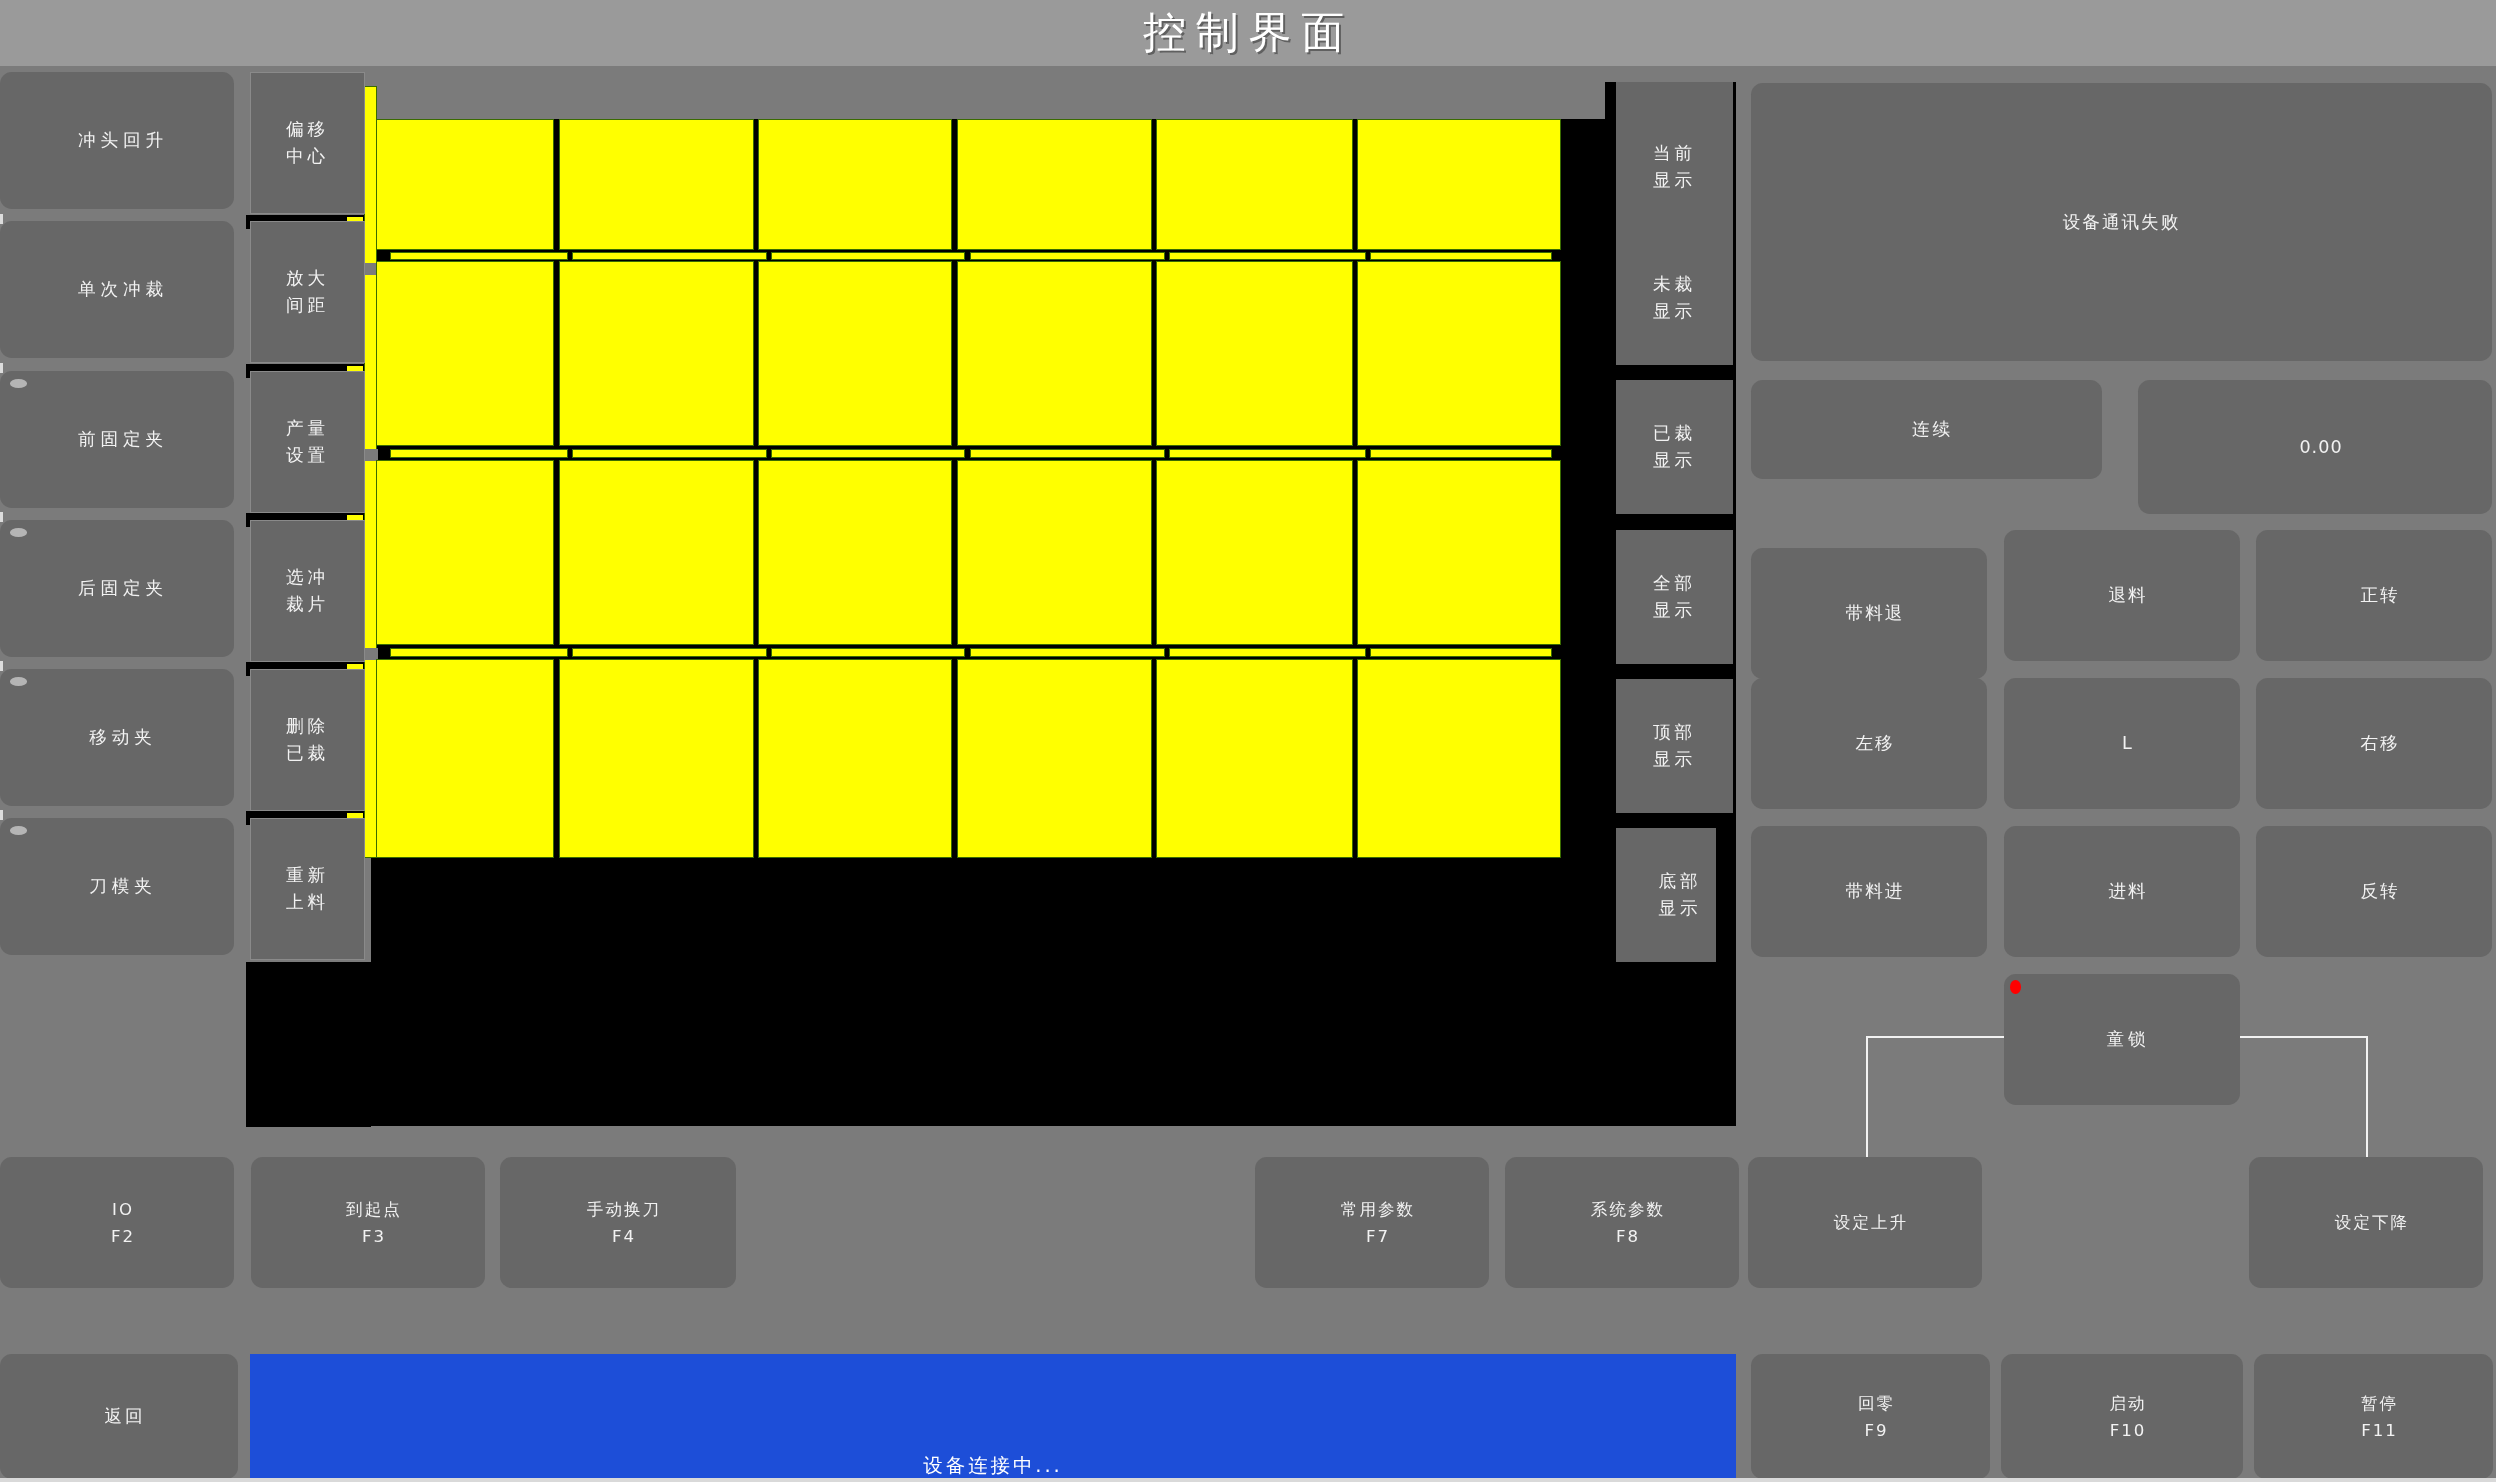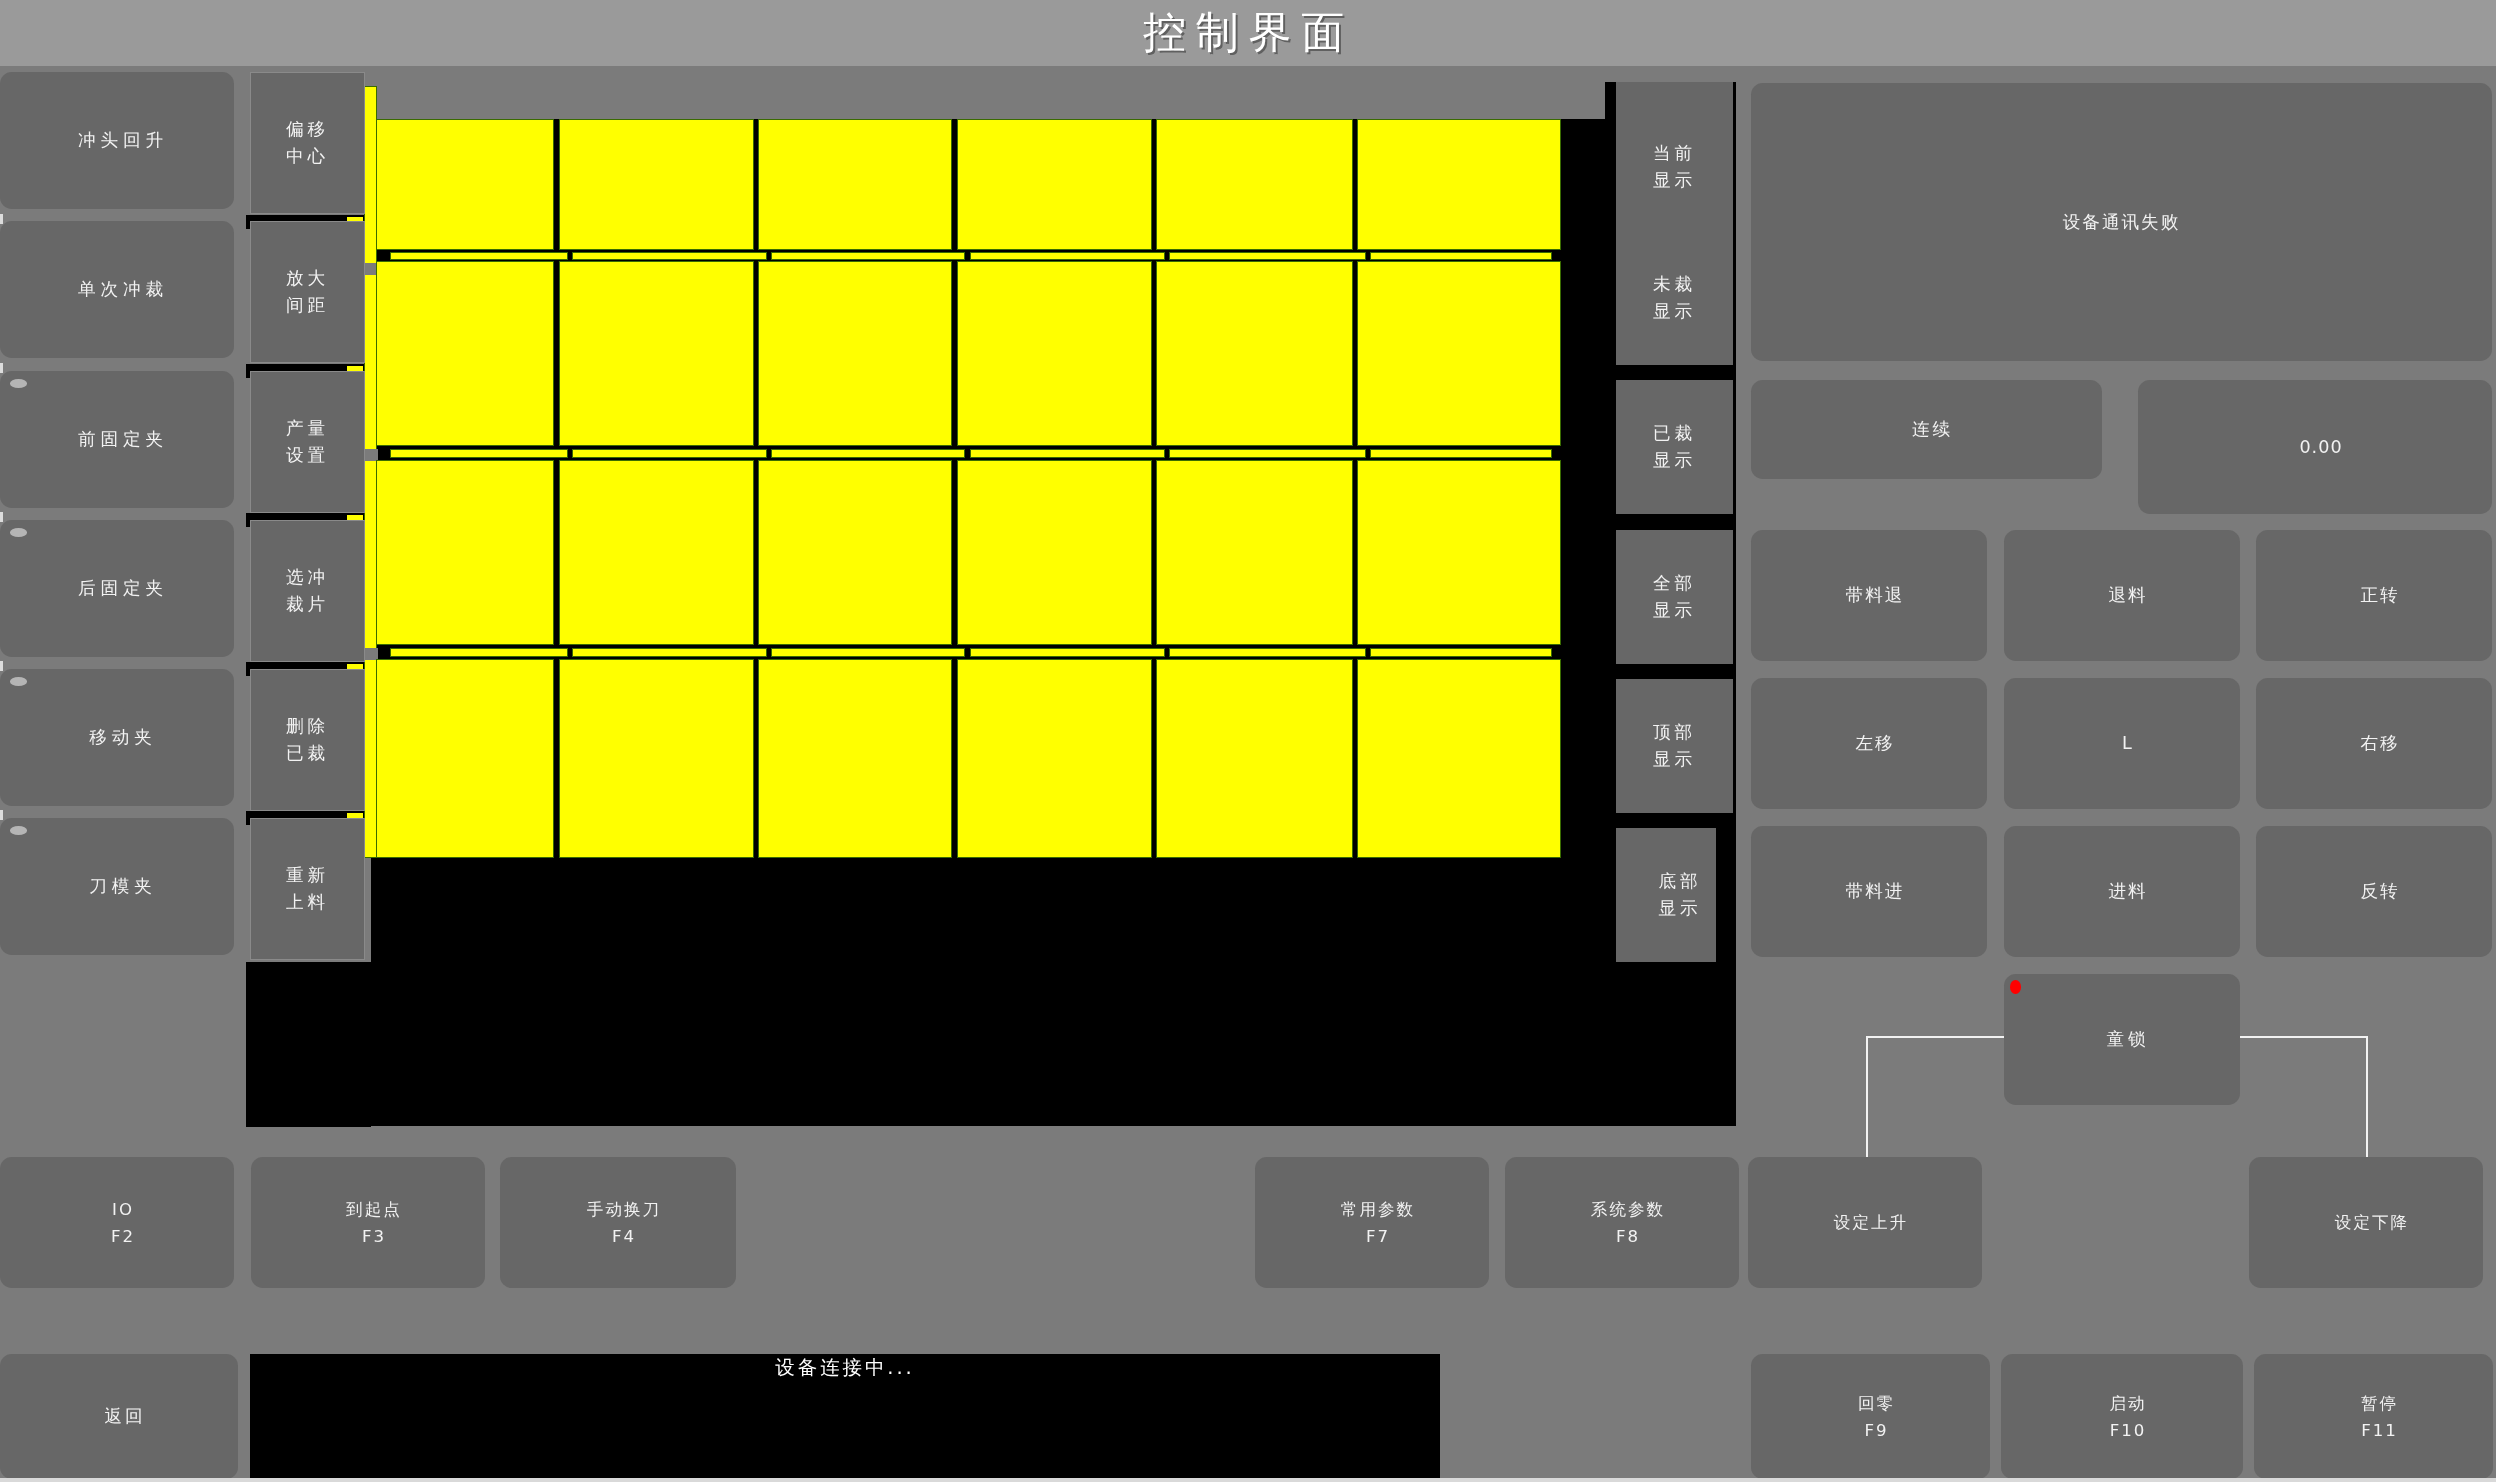--- a/index.html
+++ b/index.html
@@ -41,22 +41,22 @@
   #lock-btn{z-index:3;}
   #msg-panel{
     position:absolute;left:1751px;top:83px;width:741px;height:278px;
     background:#676767;border-radius:11.7px;display:flex;align-items:center;
     justify-content:center;font-size:17.6px;letter-spacing:2px;z-index:2;
   }
   #btn-continuous{left:1751px;top:380px;width:351px;height:99px;letter-spacing:2.9px;}
   #value-display{left:2138px;top:380px;width:354px;height:134px;letter-spacing:1px;}
   #back-btn{left:0;top:1354px;width:238px;height:125px;letter-spacing:2.9px;}
   #status-bar{
-    position:absolute;left:250px;top:1354px;width:1190px;height:125px;
-    background:#000000;display:flex;align-items:flex-start;justify-content:center;
+    position:absolute;left:250px;top:1354px;width:1486px;height:125px;
+    background:#1d4ed8;display:flex;align-items:flex-end;justify-content:center;
     font-size:19.5px;letter-spacing:2.9px;color:#ffffff;z-index:2;
   }
   #bottom-line{
     position:absolute;left:0;top:1478px;width:2497px;height:3.9px;
     background:#d9d9d9;z-index:4;
   }
 </style>
 </head>
 <body>
 
@@ -160,21 +160,21 @@
     <div class="btn" style="left: 1616px; top: 380px; width: 117px; height: 134px;">已裁
 显示</div>
     <div class="btn" style="left: 1616px; top: 530px; width: 117px; height: 134px;">全部
 显示</div>
     <div class="btn" style="left: 1616px; top: 679px; width: 117px; height: 134px;">顶部
 显示</div>
     <div class="btn" style="left: 1616px; top: 828px; width: 100px; height: 134px; padding-left: 28px;">底部
 显示</div>
   </div>
 <div id="right-grid">
-    <div class="btn rounded" style="left: 1751px; top: 530px; width: 236px; height: 131px; letter-spacing: 2px;">带料退</div>
+    <div class="btn rounded" style="left: 1751px; top: 548px; width: 236px; height: 131px; letter-spacing: 2px;">带料退</div>
     <div class="btn rounded" style="left: 2004px; top: 530px; width: 236px; height: 131px; letter-spacing: 2px;">退料</div>
     <div class="btn rounded" style="left: 2256px; top: 530px; width: 236px; height: 131px; letter-spacing: 2px;">正转</div>
     <div class="btn rounded" style="left: 1751px; top: 678px; width: 236px; height: 131px; letter-spacing: 2px;">左移</div>
     <div class="btn rounded" style="left: 2004px; top: 678px; width: 236px; height: 131px; letter-spacing: 2px;">L</div>
     <div class="btn rounded" style="left: 2256px; top: 678px; width: 236px; height: 131px; letter-spacing: 2px;">右移</div>
     <div class="btn rounded" style="left: 1751px; top: 826px; width: 236px; height: 131px; letter-spacing: 2px;">带料进</div>
     <div class="btn rounded" style="left: 2004px; top: 826px; width: 236px; height: 131px; letter-spacing: 2px;">进料</div>
     <div class="btn rounded" style="left: 2256px; top: 826px; width: 236px; height: 131px; letter-spacing: 2px;">反转</div>
   </div>
 <div id="function-row">

